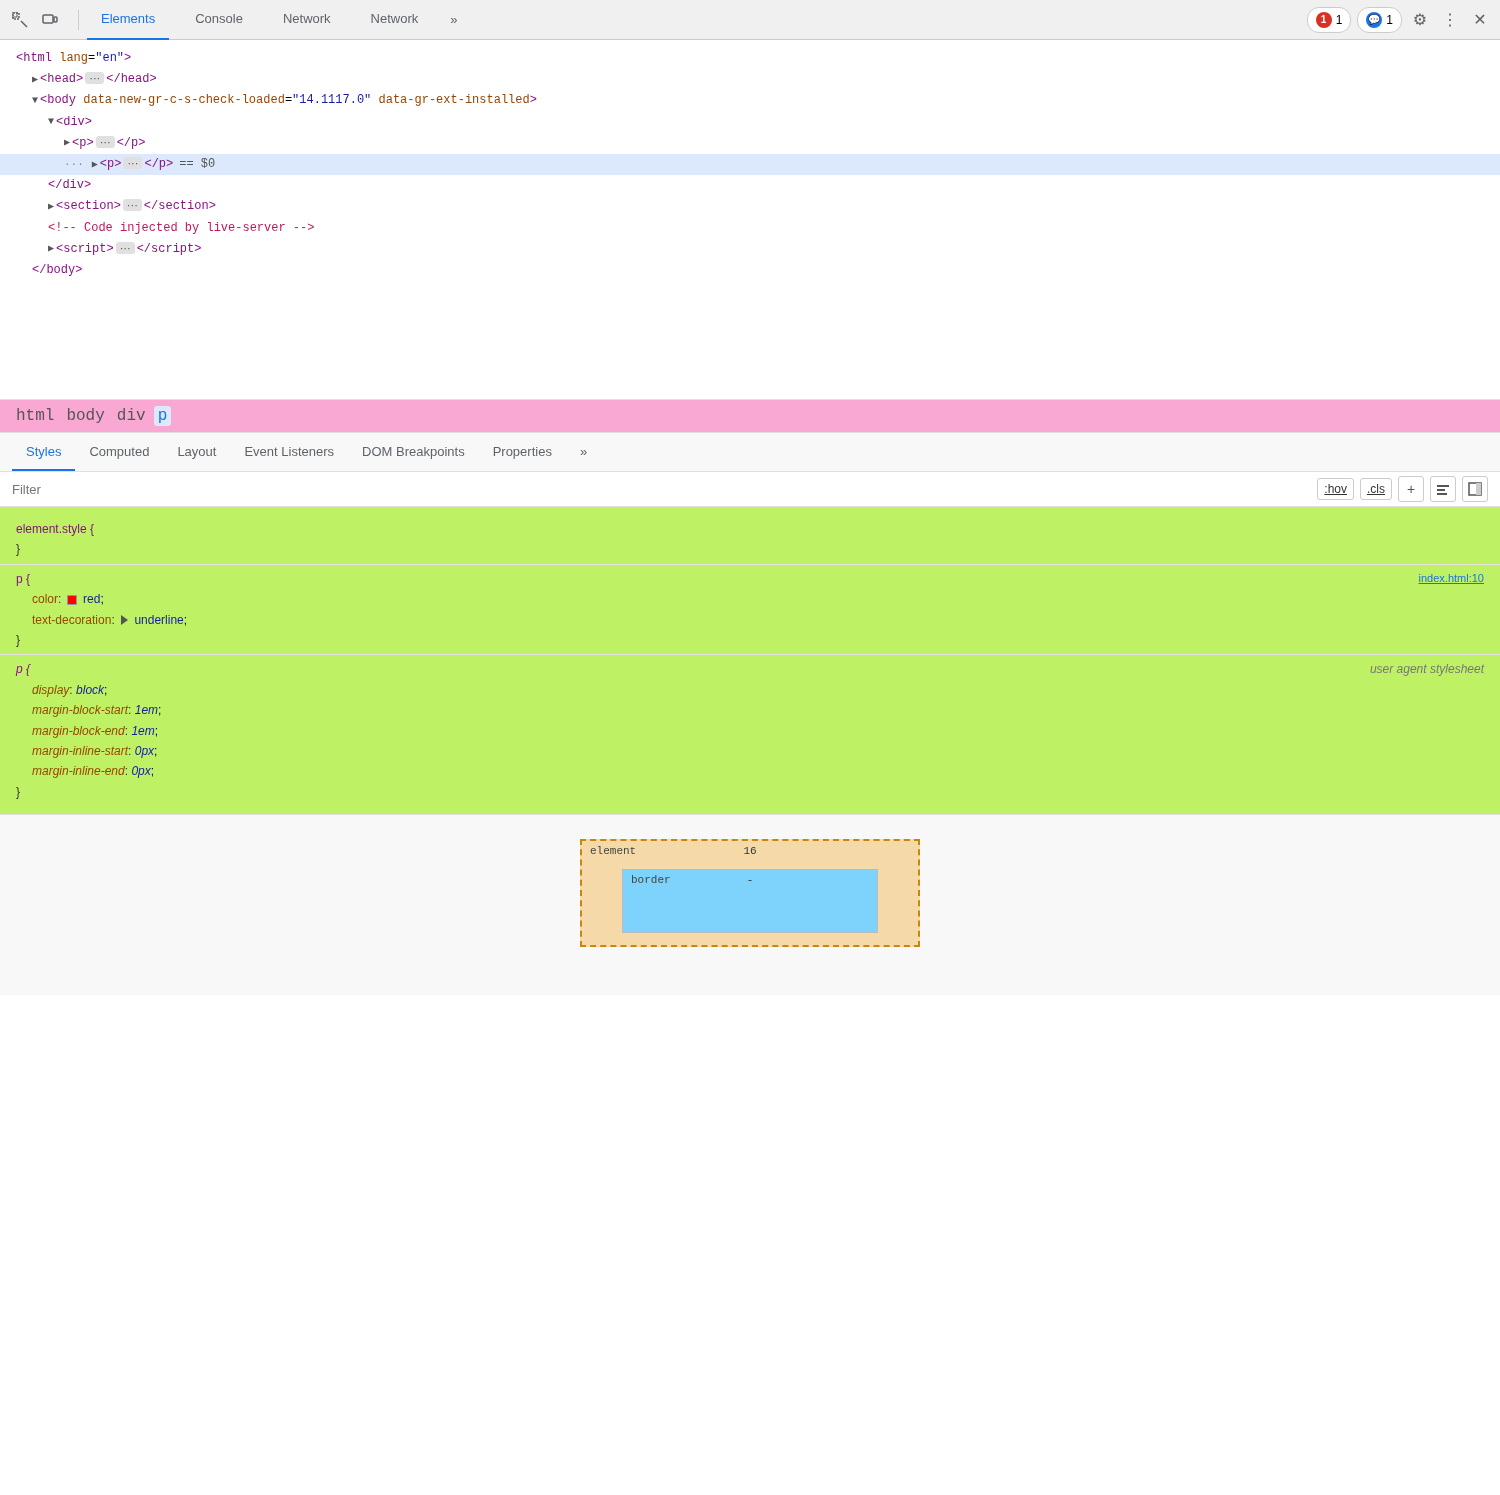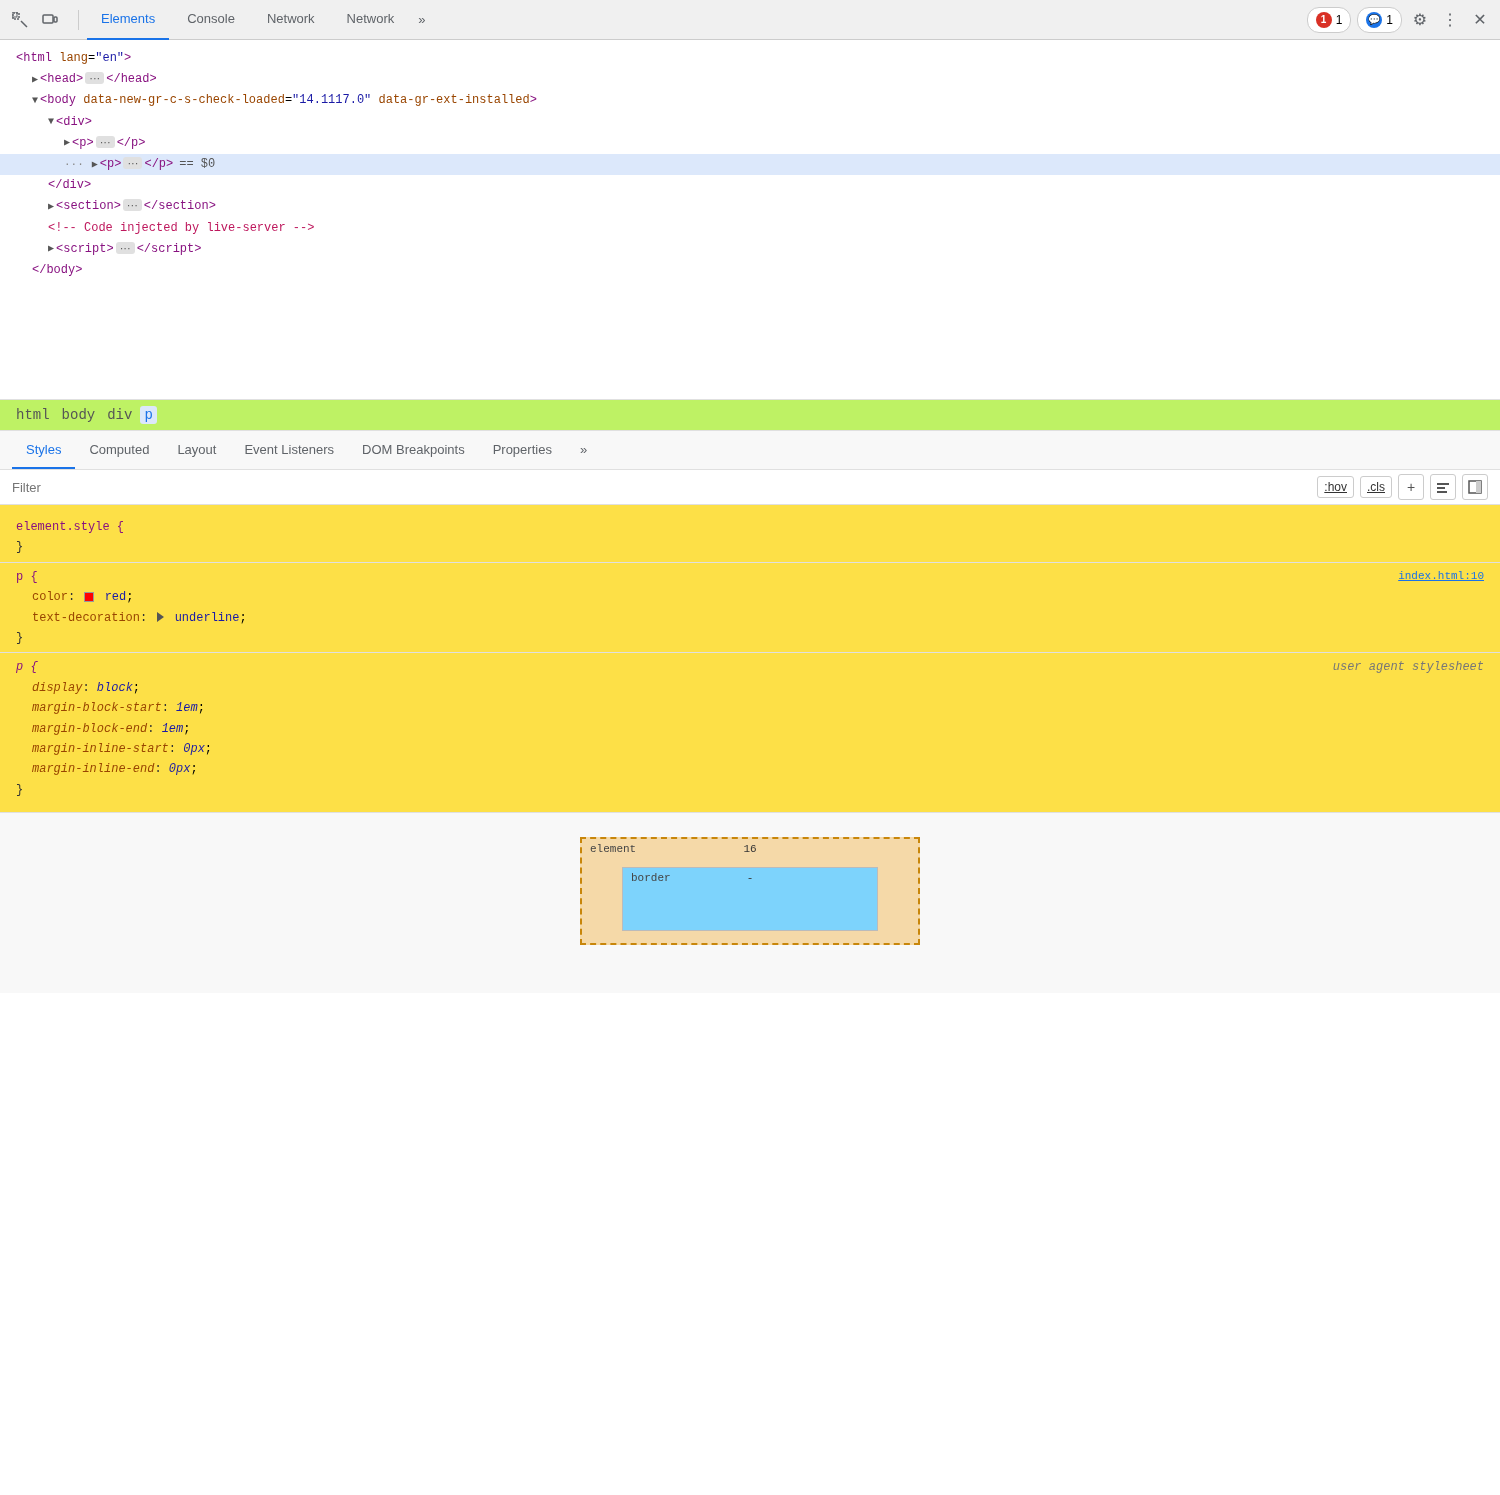--- a/index.html
+++ b/index.html
@@ -44,21 +44,21 @@
     .toolbar-divider {
       width: 1px;
       height: 20px;
       background: #ccc;
       margin: 0 4px;
     }
 
     .tab-nav {
       display: flex;
       align-items: center;
-      gap: 4px;
+      gap: 12px;
     }
 
     .tab-btn {
       padding: 8px 14px;
       border: none;
       background: transparent;
       cursor: pointer;
       font-size: 13px;
       color: #5f6368;
       border-bottom: 2px solid transparent;
@@ -189,28 +189,28 @@
     }
 
     .dots-indicator {
       color: #888;
       margin-right: 8px;
       font-size: 11px;
     }
 
     
     .breadcrumb-bar {
-      background: #bef264;
+      background: #f9a8d4;
       border-bottom: 1px solid #e0e0e0;
       padding: 6px 12px;
       display: flex;
       align-items: center;
       gap: 4px;
       font-family: 'Courier New', monospace;
-      font-size: 14px;
+      font-size: 16px;
     }
 
     .breadcrumb-item {
       color: #555;
       cursor: pointer;
       padding: 1px 4px;
       border-radius: 3px;
     }
 
     .breadcrumb-item.active {
@@ -289,22 +289,22 @@
       cursor: pointer;
       display: flex;
       align-items: center;
       justify-content: center;
       font-size: 14px;
       color: #555;
     }
 
     
     .styles-content {
-      background: #fde047;
-      font-family: Liberation Mono, monospace;
+      background: #bef264;
+      font-family: Liberation Sans, sans-serif;
       font-size: 12px;
       line-height: 1.7;
       padding: 8px 0;
       border-bottom: 1px solid #e0e0e0;
     }
 
     .css-block {
       padding: 4px 16px;
     }
 

